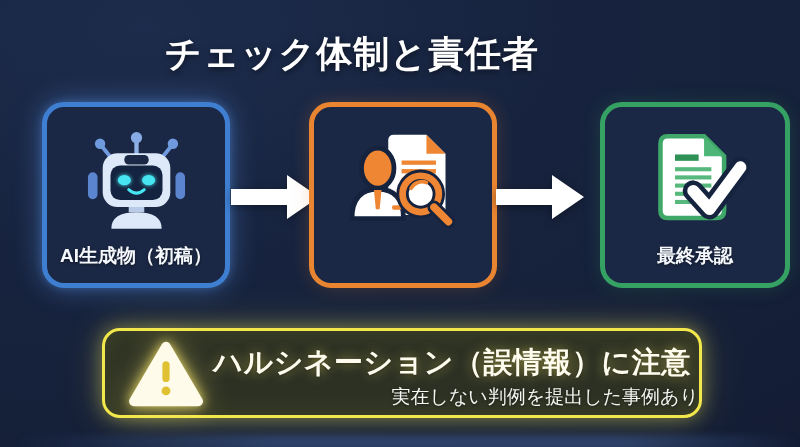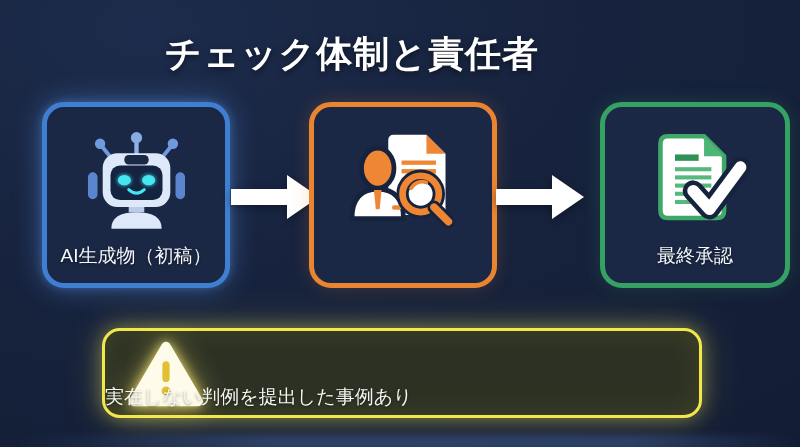--- a/index.html
+++ b/index.html
@@ -48,21 +48,21 @@
     border: 5px solid #35a163;
     box-shadow: 0 0 18px rgba(53,161,99,.22);
   }
   .step-icon {
     position: absolute; left: 0; top: 22px; width: 100%;
     display: flex; justify-content: center;
   }
   .step-label {
     position: absolute; left: 0; top: 136px; width: 100%;
     text-align: center;
-    font-size: 19px; font-weight: normal; color: #f5f8fc;
+    font-size: 19px; font-weight: bold; color: #f5f8fc;
     text-shadow: 0 1px 3px rgba(0,0,0,.5);
   }
   
   .flow-arrow { position: absolute; top: 169px; filter: drop-shadow(0 2px 4px rgba(0,0,0,.35)); }
   .arrow-1 { left: 231px; }
   .arrow-2 { left: 496px; }
   
   .warning {
     position: absolute; left: 102px; top: 328px; width: 600px; height: 90px;
     border: 3px solid #f2e84b;
@@ -76,21 +76,21 @@
   }
   .warning-heading {
     position: absolute; left: 108px; right: 8px; top: 12px;
     text-align: center;
     font-size: 29px; font-weight: bold; color: #fdfcee;
     letter-spacing: 0.5px;
     text-shadow: 0 0 12px rgba(250,232,95,.55), 0 1px 3px rgba(0,0,0,.45);
   }
   .warning-subtitle {
     position: absolute; left: 0; right: 0; top: 53px;
-    text-align: left;
+    text-align: right;
     font-size: 19px; color: #f4f6f1;
     text-shadow: 0 1px 3px rgba(0,0,0,.45);
   }
 </style>
 </head>
 <body>
 
 <div class="canvas">
 
   <div class="title">チェック体制と責任者</div>
@@ -187,17 +187,18 @@
   </div>
 
   <div class="warning">
     <div class="warning-icon-wrap">
       <svg width="74" height="70" viewBox="0 0 92 84">
         <path d="M46 8 L86 76 L6 76 Z" fill="#fffbea" stroke="#fffbea" stroke-width="12" stroke-linejoin="round"></path>
         <rect x="41.5" y="26" width="9" height="26" rx="4.5" fill="#dfc133"></rect>
         <circle cx="46" cy="63" r="5.5" fill="#dfc133"></circle>
       </svg>
     </div>
+    <div class="warning-heading">ハルシネーション（誤情報）に注意</div>
     <div class="warning-subtitle">実在しない判例を提出した事例あり</div>
   </div>
 
   <div class="bottom-glow"></div>
 </div>
 
 </body></html>

